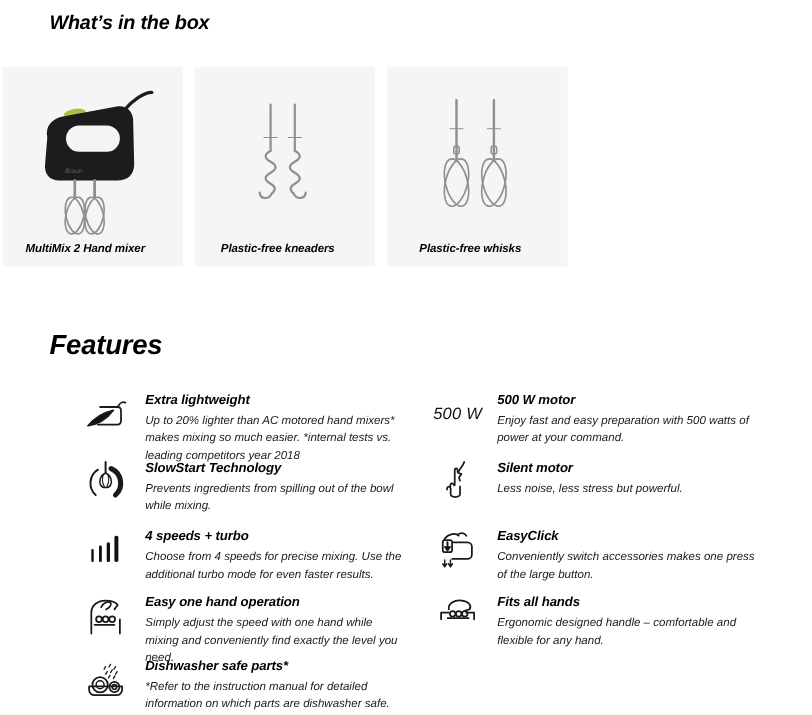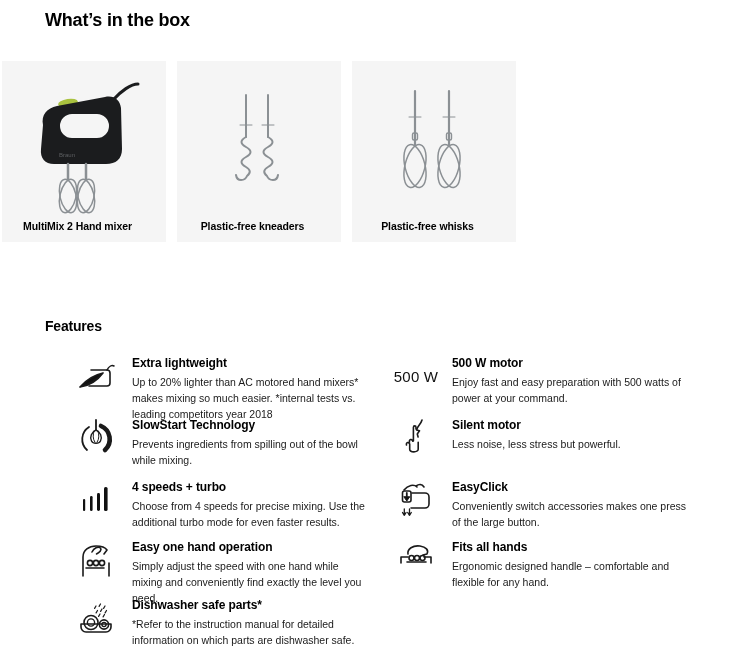--- a/index.html
+++ b/index.html
@@ -1,26 +1,26 @@
 <!DOCTYPE html>
 <html><head>
 <meta charset="utf-8">
 <style>
   * { margin:0; padding:0; box-sizing:border-box; }
   html,body { width:738px; height:650px; background:#fff; font-family:"Liberation Sans", sans-serif; color:#000; overflow:hidden; }
-  .page { position:relative; width:738px; height:524px; background:#fff; }
+  .page { position:relative; width:738px; height:524px; background:#fff;font-style:italic; }
 
   .box-title { position:absolute; left:45px; top:10px; font-size:18px; font-weight:700; letter-spacing:-.2px; }
 
   .cards { position:absolute; left:2px; top:61px; display:flex; gap:11px; }
   .card { position:relative; width:164px; height:181px; background:#f5f5f5; }
   .card-art { position:absolute; left:0; right:0; top:12px; height:150px; display:flex; align-items:center; justify-content:center; }
   .card-caption { position:absolute; left:0; right:13px; bottom:10px; text-align:center; font-size:10.5px; font-weight:700; letter-spacing:-.1px; }
 
-  .features-title { position:absolute; left:45px; top:318px; font-size:14px; font-weight:700; letter-spacing:-.2px; }
+  .features-title { position:absolute; left:45px; top:300px; font-size:25px; font-weight:700; letter-spacing:-.2px; }
 
   .features { position:absolute; left:45px; top:355px; display:grid; grid-template-columns:320px 330px; grid-template-rows:62px 62px 60px 58px auto; align-items:start; }
   .feature { display:flex; align-self:start; }
   .f-icon { width:42px; flex:0 0 42px; margin-right:15px; display:flex; justify-content:center; align-items:flex-start;margin-left:30px; }
   .f-icon svg { display:block; }
   .f-title { font-size:12px; font-weight:700; margin:1px 0 5px; letter-spacing:-.1px; }
   .f-desc { font-size:10.5px; line-height:1.5; color:#1a1a1a; }
   .feature:nth-child(odd) .f-desc { max-width:266px; }
   .feature:nth-child(even) .f-desc { max-width:240px; }
   .w500 { font-size:15px; margin-top:13px; letter-spacing:.2px; color:#111; white-space:nowrap; }

